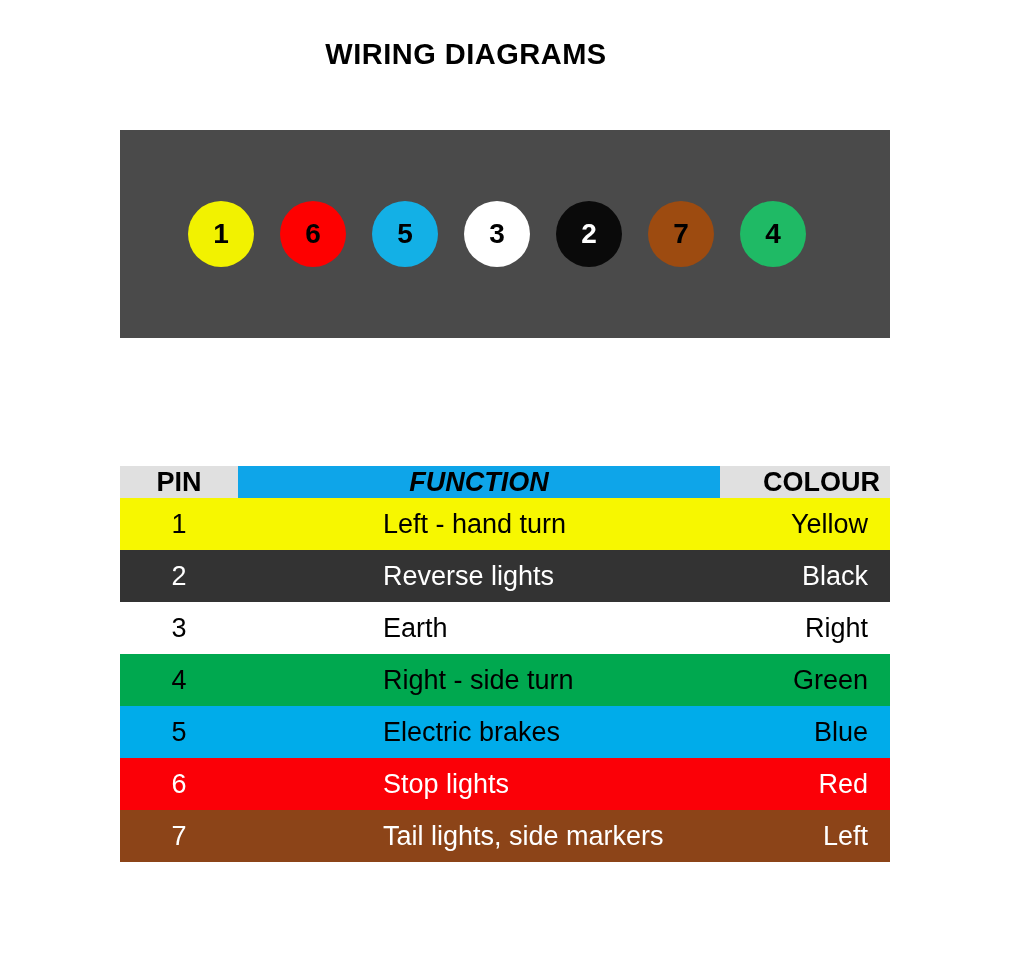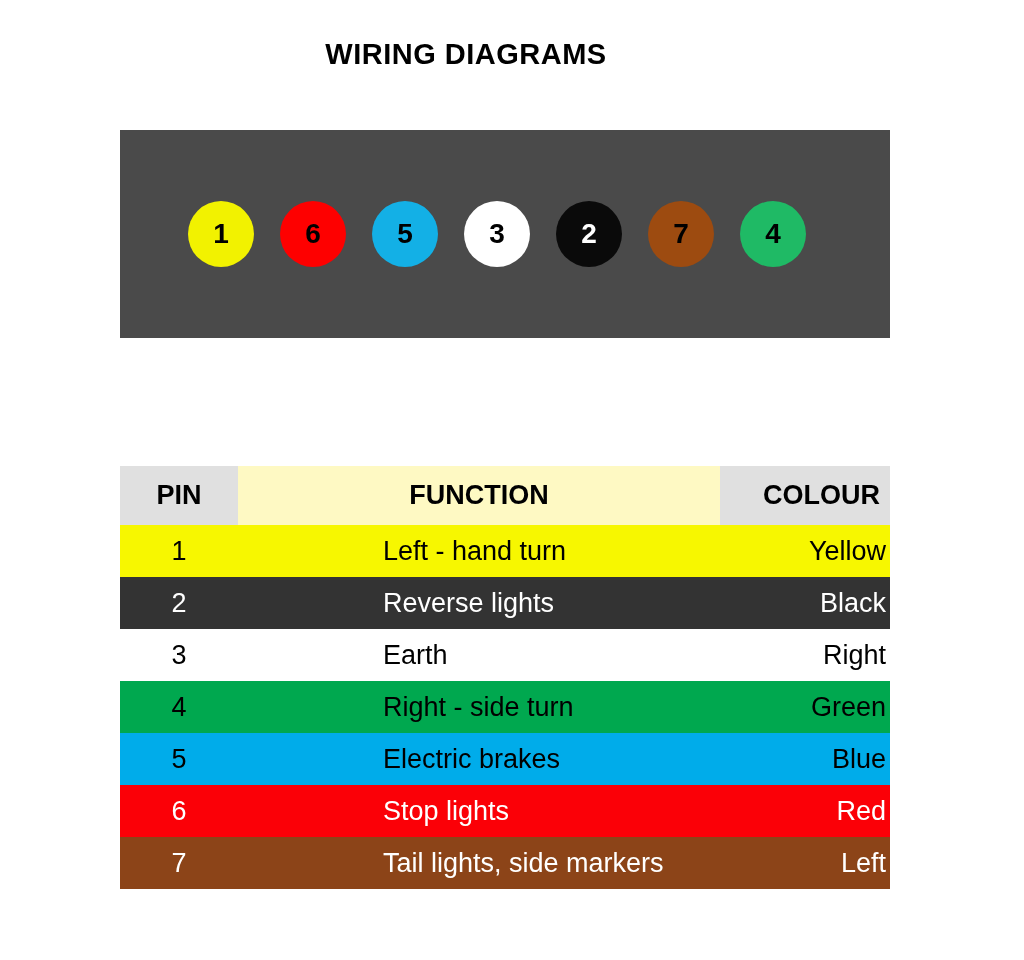--- a/index.html
+++ b/index.html
@@ -75,39 +75,39 @@
   }
   #pin-table col.col-pin      { width: 118px; }
   #pin-table col.col-function { width: 482px; }
   #pin-table col.col-colour   { width: 170px; }
 
   #pin-table thead th {
     background: #e0e0e0;
     color: #000000;
     font-size: 27px;
     font-weight: bold;
-    height: 59px;
+    height: 32px;
     padding: 0;
     vertical-align: middle;
   }
   #pin-table thead th.th-pin      { text-align: center; }
   #pin-table thead th.th-function { text-align: center; }
   #pin-table thead th.th-colour   { text-align: right; padding-right: 10px; }
 
   #pin-table tbody td {
     height: 52px;
     padding: 0;
     font-size: 27px;
     font-weight: normal;
     vertical-align: middle;
     border: none;
   }
   #pin-table tbody td.cell-pin      { text-align: center; }
   #pin-table tbody td.cell-function { text-align: left; padding-left: 145px; }
-  #pin-table tbody td.cell-colour   { text-align: right; padding-right: 4px; }
+  #pin-table tbody td.cell-colour   { text-align: right; padding-right: 22px; }
 </style>
 </head>
 <body style="background: rgb(255, 255, 255);">
 
 <div id="page-title">WIRING DIAGRAMS</div>
 
 <div id="connector-panel" style="background: rgb(74, 74, 74);">
   <div id="pin-row">
 
   <div class="pin-circle" style="background: rgb(242, 242, 0); color: rgb(0, 0, 0);">
@@ -136,21 +136,21 @@
 
 <table id="pin-table">
   <colgroup>
     <col class="col-pin">
     <col class="col-function">
     <col class="col-colour">
   </colgroup>
   <thead>
     <tr>
       <th class="th-pin" style="background: rgb(224, 224, 224);">PIN</th>
-      <th class="th-function" style="background: #fef9c3;">FUNCTION</th>
+      <th class="th-function" style="background: #0ea5e9; font-style: italic;">FUNCTION</th>
       <th class="th-colour" style="background: rgb(224, 224, 224);">COLOUR</th>
     </tr>
   </thead>
   <tbody id="pin-table-body">
 
   <tr style="background: rgb(247, 247, 0); color: rgb(0, 0, 0);">
         <td class="cell-pin">1</td>
         <td class="cell-function">Left - hand turn</td>
         <td class="cell-colour">Yellow</td>
       </tr>

